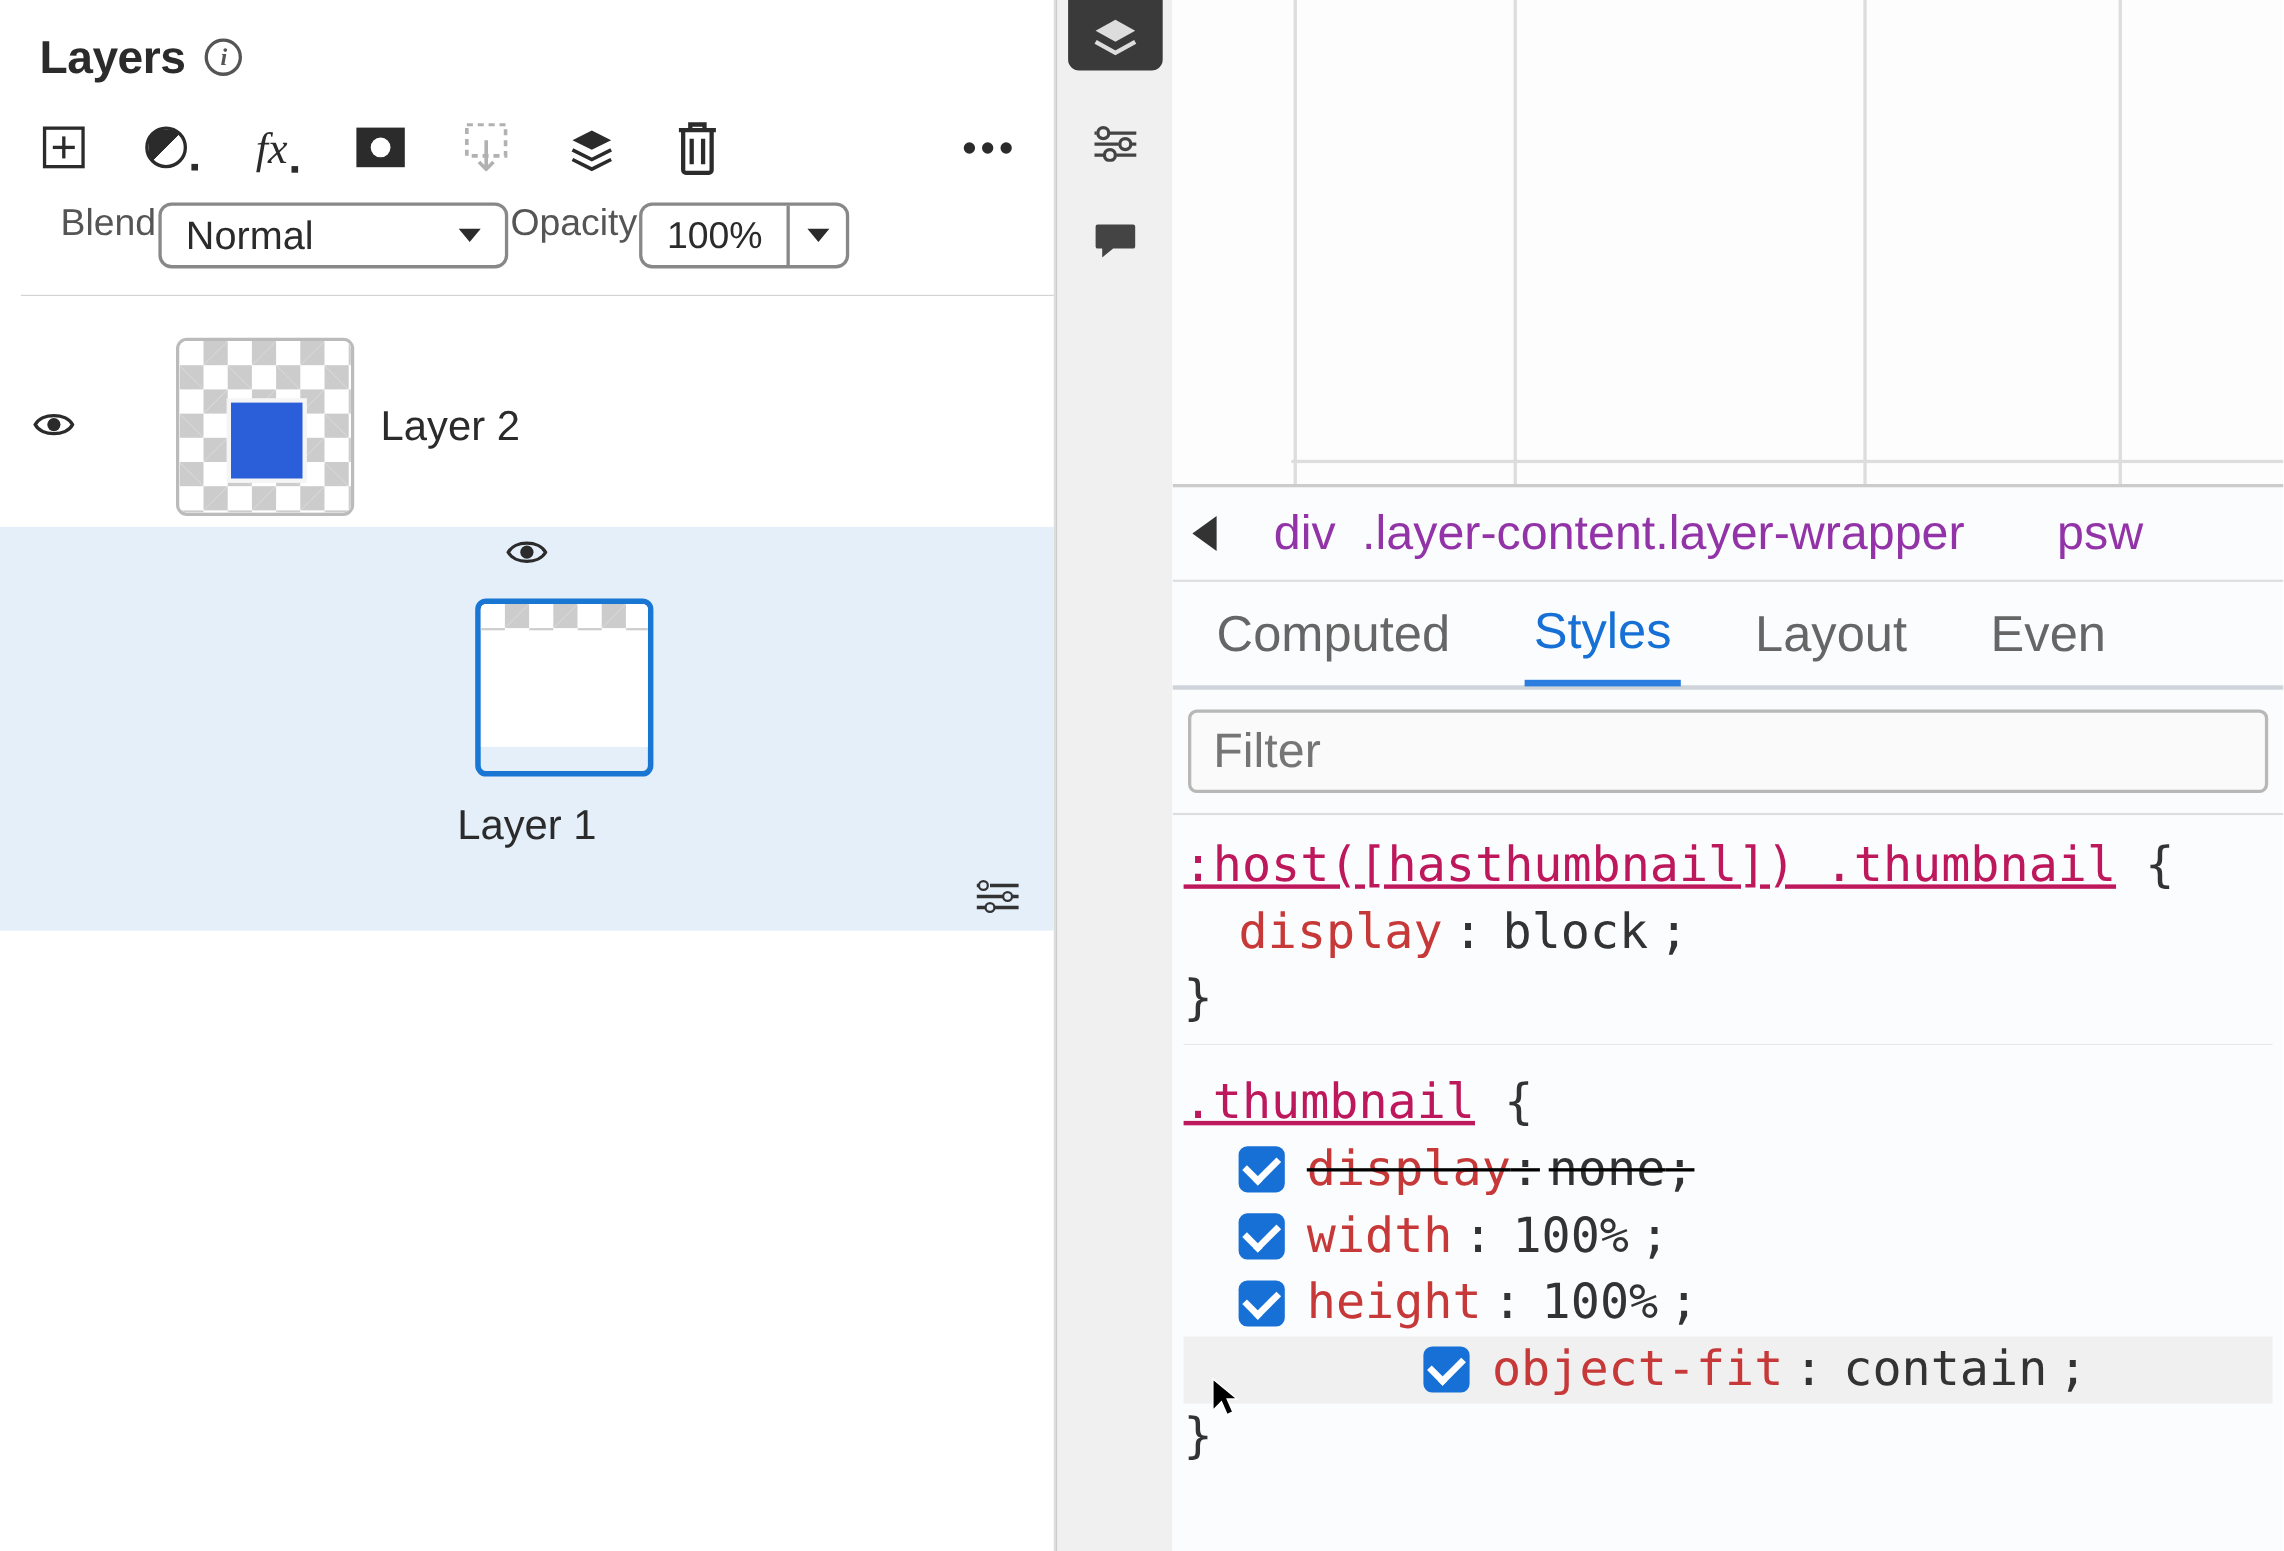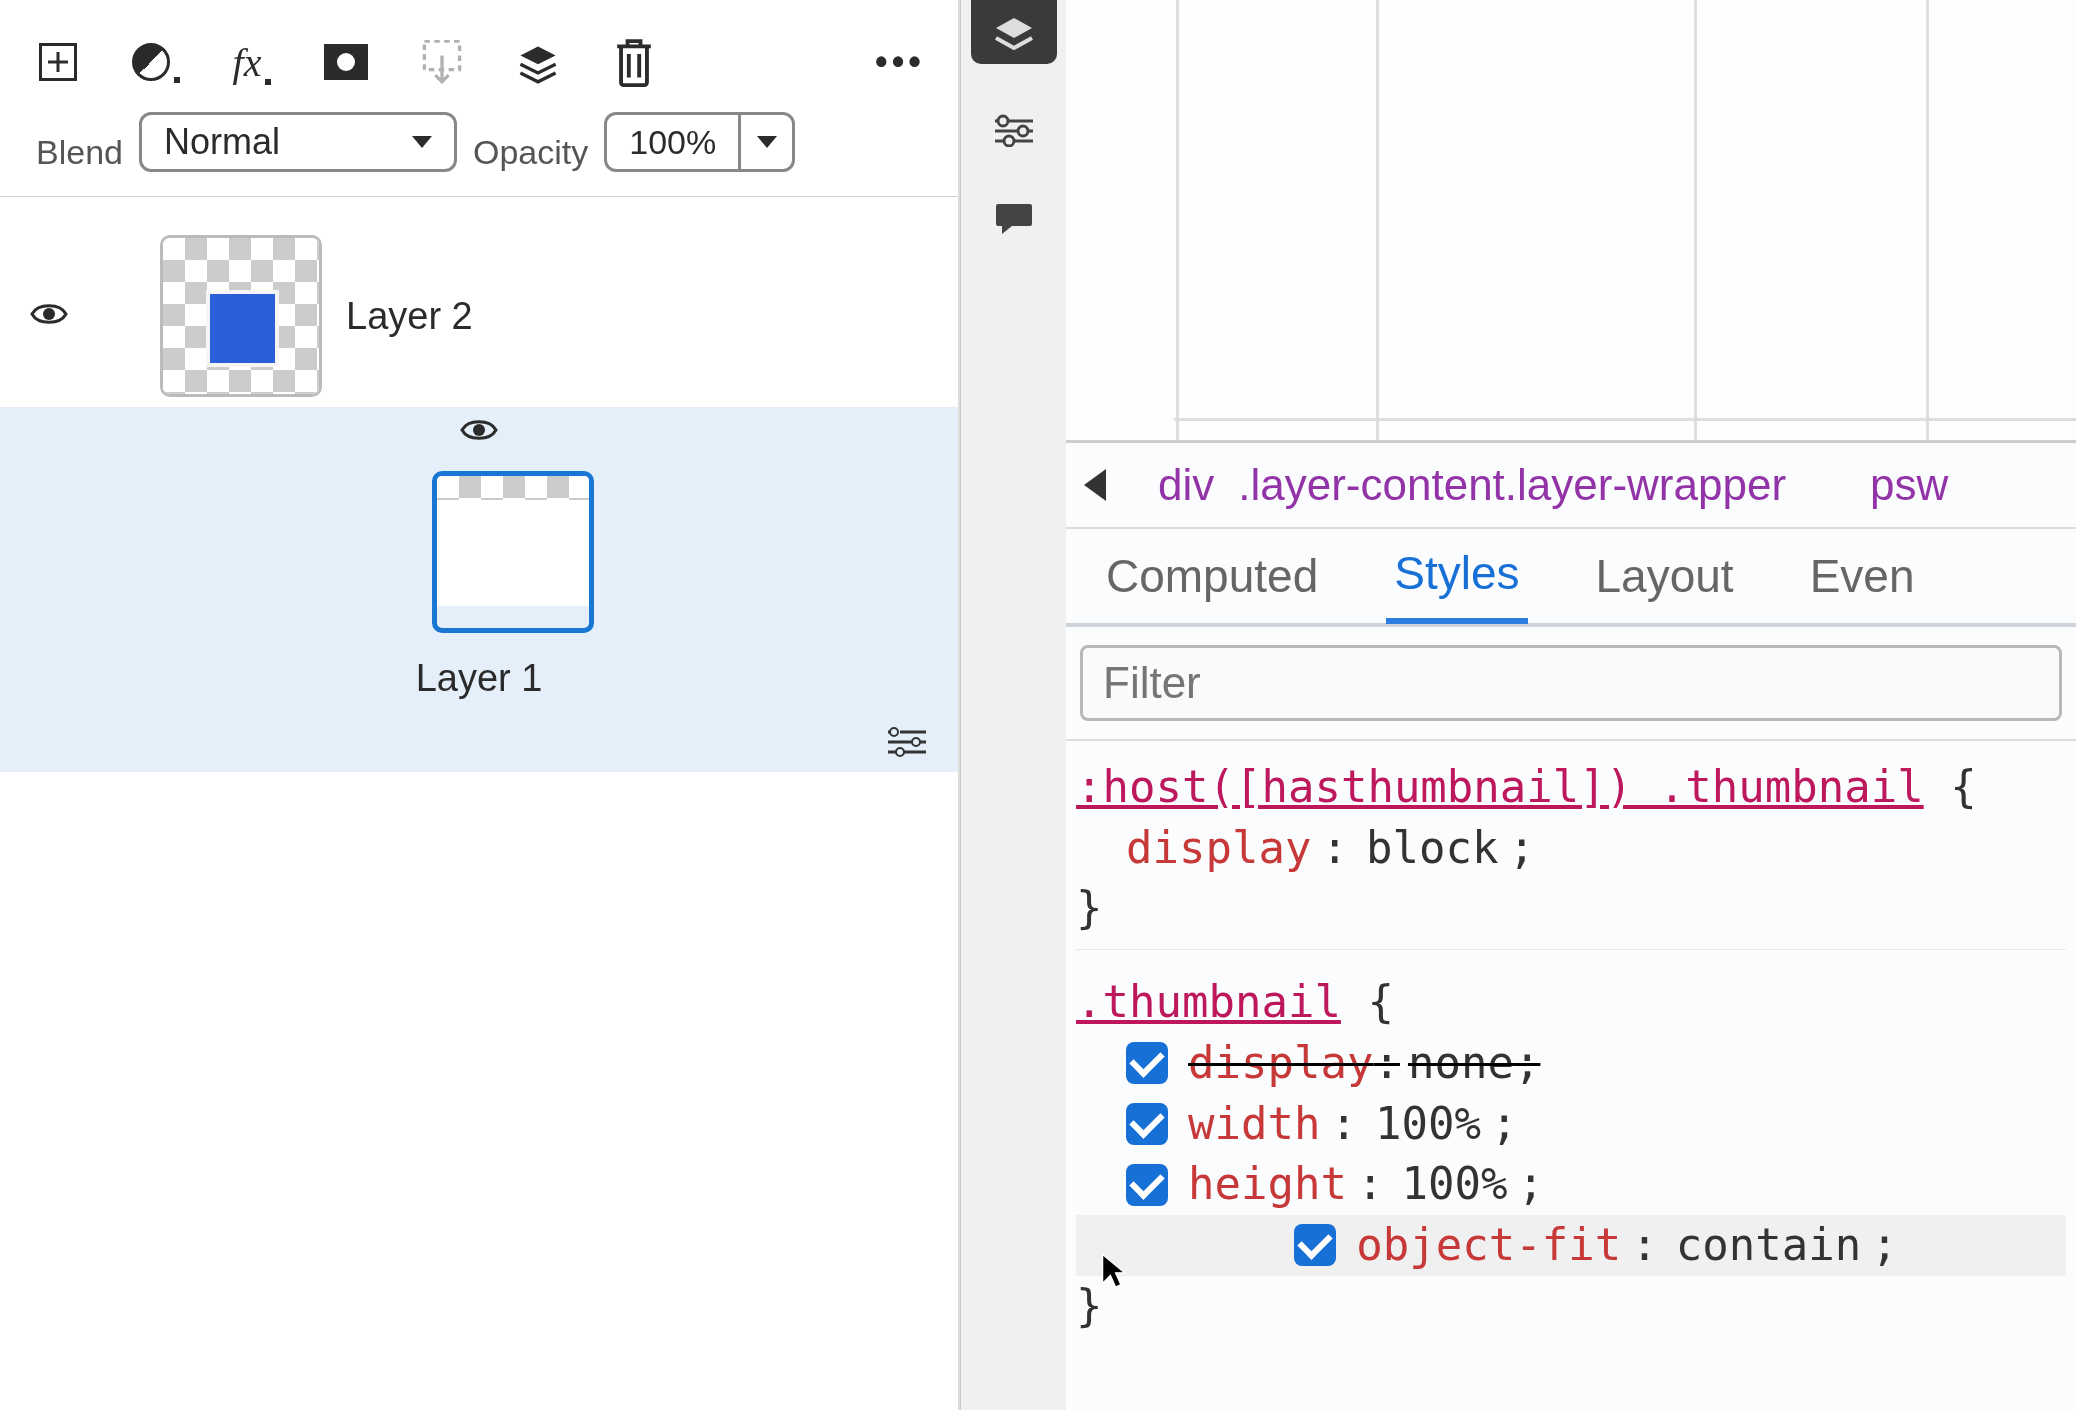--- a/index.html
+++ b/index.html
@@ -68,24 +68,25 @@
 }
 .tool-fx { font-size: 40px; font-style: italic; font-family: Georgia, serif; font-weight: 500;}
 .tool-rect {
   width: 46px; height: 36px; background: #2b2b2b;
   display: flex; align-items: center; justify-content: center;
 }
 .tool-rect::after { content: ''; width: 18px; height: 18px; border-radius: 50%; background: #fff; }
 .tool-more { margin-left: auto; font-size: 36px; letter-spacing: 4px; font-weight: 900; }
 .blend-row {
   display: flex;
-  align-items: flex-end;
-  gap: 16px;
+  align-items: flex-start;
+  gap: 2px;
   padding: 10px 36px 24px 36px;
   border-bottom: 1px solid #d0d0d0;
+  margin-left: 19px;
 }
 .blend-label, .opacity-label {
   font-size: 34px; color: #555;
 }
 .blend-select {
   border: 3px solid #888;
   border-radius: 12px;
   height: 60px;
   display: flex; align-items: center;
   padding: 0 22px;
@@ -291,20 +292,24 @@
 }
 .cursor-shape svg { width: 26px; }
 .corner-tick {
   position: absolute; width: 6px; height: 6px; background: #2b2b2b;
 }
 </style>
 </head>
 <body>
 
 <div class="left-panel">
+  <div class="panel-header">
+    <div class="panel-title">Layers</div>
+    <div class="info-icon">i</div>
+  </div>
 
   <div class="toolbar">
     <div class="tool-btn">
         <div class="tool-add"></div>
       </div>
     <div class="tool-btn">
       <div class="tool-mask"></div>
       <div class="corner-tick" style="position:relative; left:4px; top:18px;"></div>
     </div>
     <div class="tool-btn tool-fx">fx

